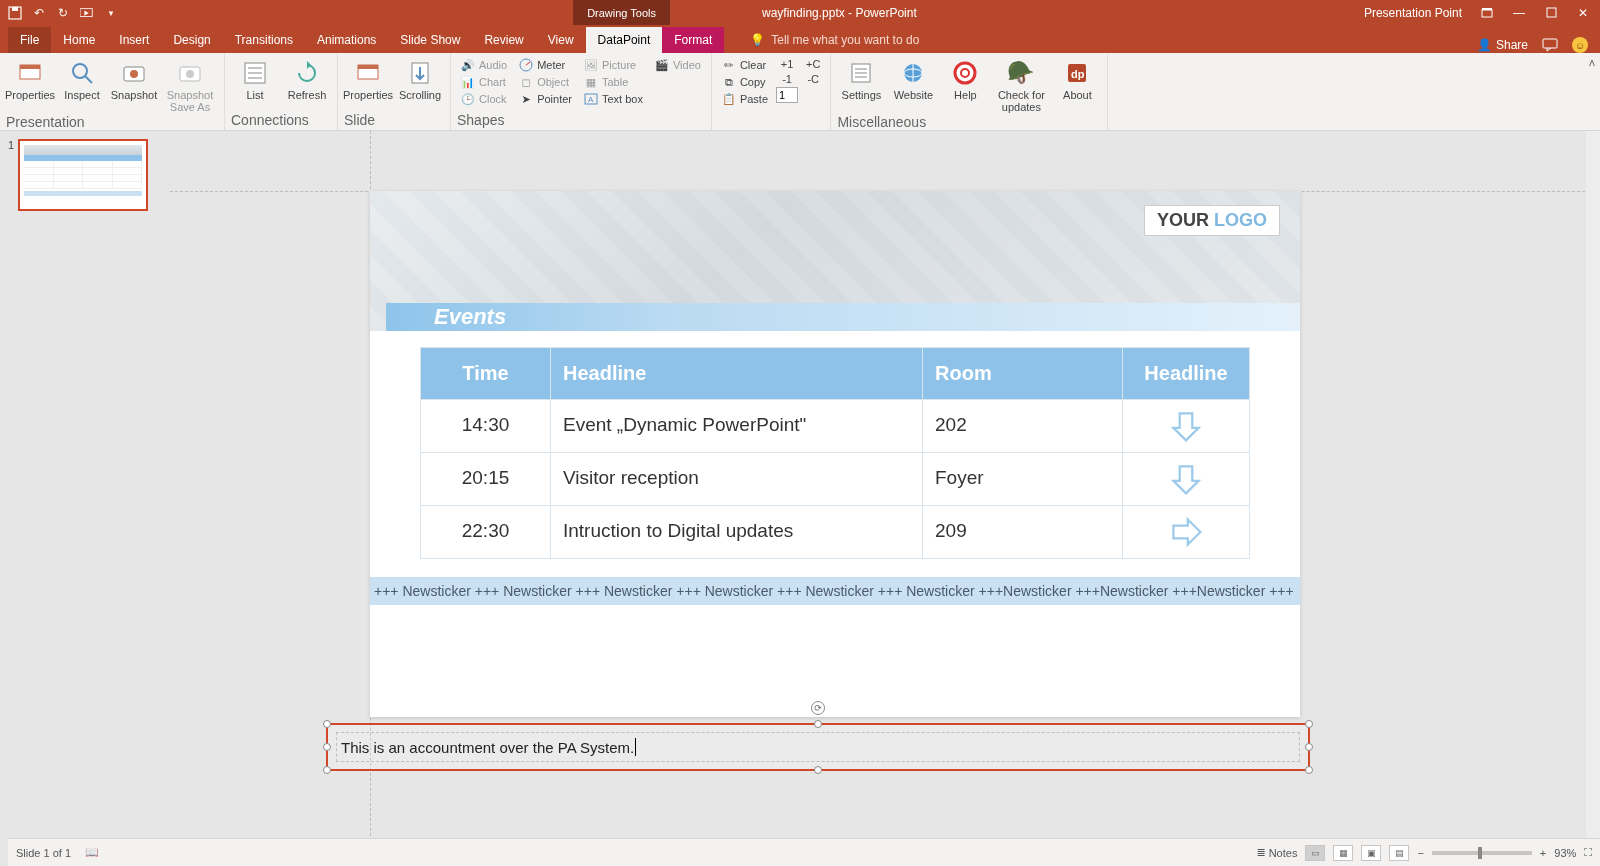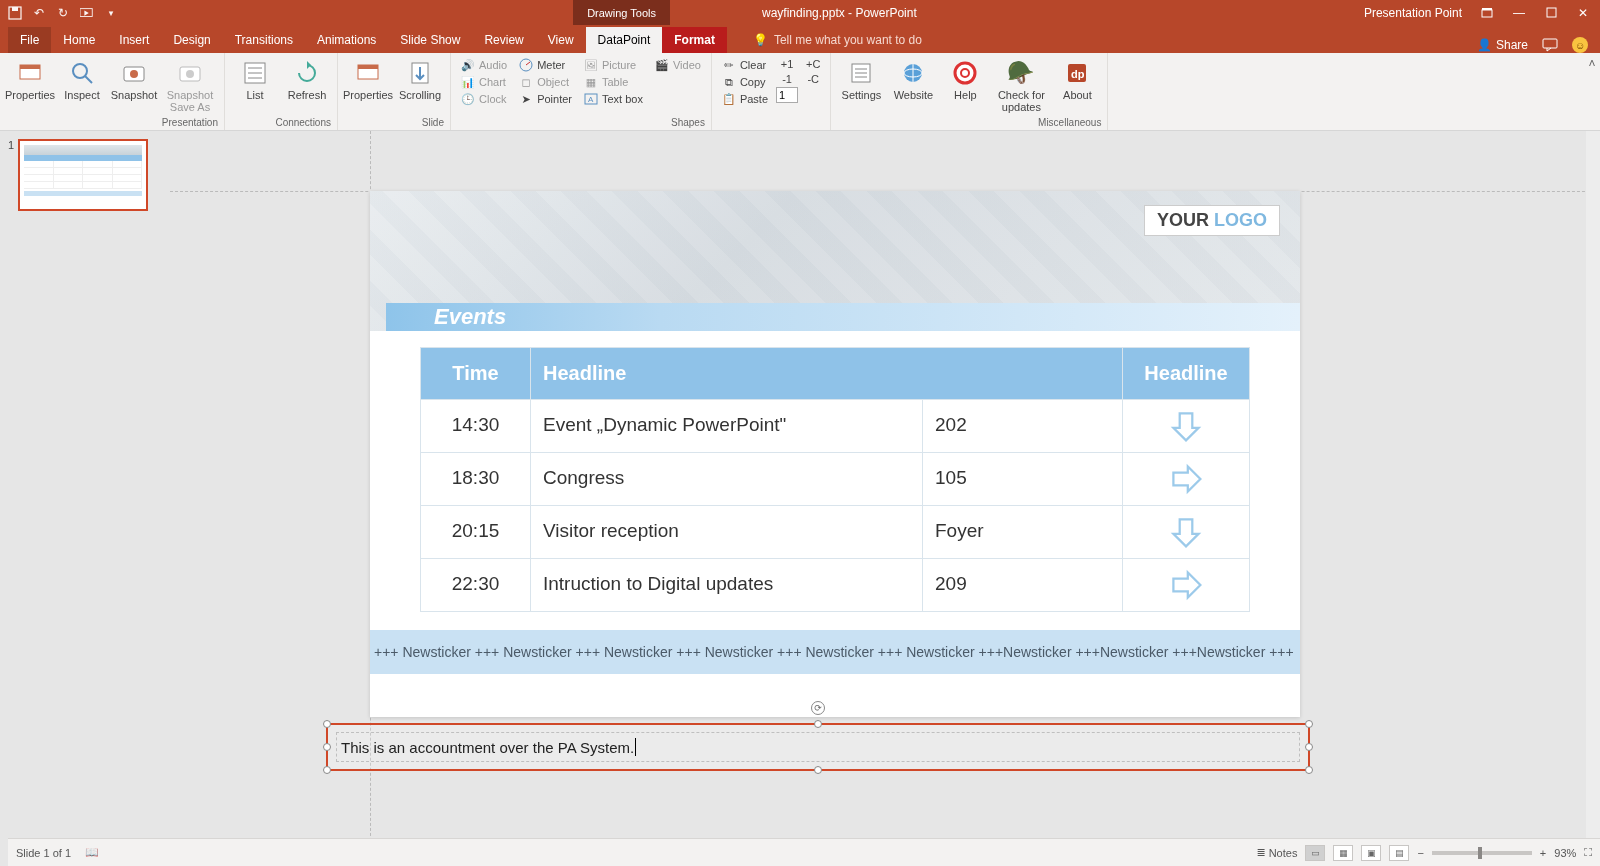--- a/index.html
+++ b/index.html
@@ -14,30 +14,30 @@
 .doc-title { color: #fff; font-size: 12px; }
 .titlebar-right { display: flex; align-items: center; gap: 18px; padding-right: 10px; }
 .titlebar-right .txt { font-size: 12px; }
 .winbtn { width: 14px; height: 14px; display: inline-flex; align-items: center; justify-content: center; }
 
 
 .ribbon-tabs { background: #b7472a; height: 28px; display: flex; align-items: flex-end; color: #fff; padding-left: 8px; }
 .ribbon-tabs .tab { padding: 6px 12px; font-size: 12px; cursor: pointer; }
 .ribbon-tabs .tab.file { background: #9a3b22; }
 .ribbon-tabs .tab.active { background: #f3f2f1; color: #000000; }
-.ribbon-tabs .tab.format { background: #b91c1c; font-weight: bold; }
+.ribbon-tabs .tab.format { background: #be185d; }
 .tellme { margin-left: 18px; display: flex; align-items: center; gap: 6px; color: #f5d8cf; font-size: 12px; padding: 6px 8px; }
 .ribbon-right { margin-left: auto; display: flex; align-items: center; gap: 14px; padding-right: 12px; color: #fff; }
 .smiley { width: 16px; height: 16px; background: #f9c440; border-radius: 50%; display: inline-flex; align-items: center; justify-content: center; font-size: 10px; color: #7a4a00; }
 
 
 .ribbon { background: #f3f2f1; height: 78px; border-bottom: 1px solid #d6d6d6; display: flex; }
 .group { border-right: 1px solid #e0dedb; padding: 2px 6px 1px; display: flex; flex-direction: column; justify-content: space-between; }
 .group-content { display: flex; align-items: flex-start; gap: 4px; padding-top: 2px; }
-.group-label { text-align: right; font-size: 10px; color: #666; padding: 1px 0; }
+.group-label { text-align: left; font-size: 14px; color: #666; padding: 1px 0; }
 .bigbtn { display: flex; flex-direction: column; align-items: center; justify-content: flex-start; width: 48px; font-size: 11px; color: #444; cursor: pointer; text-align: center; line-height: 1.1; }
 .bigbtn .bicon { width: 28px; height: 28px; margin: 2px 0; display: flex; align-items: center; justify-content: center; }
 .smallbtns { display: flex; flex-direction: column; gap: 1px; }
 .sbtn { display: flex; align-items: center; gap: 4px; font-size: 11px; color: #444; padding: 1px 4px; cursor: pointer; }
 .sbtn .sicon { width: 14px; height: 14px; display: inline-flex; align-items: center; justify-content: center; }
 .ribbon-collapse { width: 16px; display: flex; align-items: flex-start; justify-content: center; padding-top: 4px; color: #666; }
 
 
 .editor { position: absolute; top: 131px; left: 0; right: 0; bottom: 20px; background: #e6e6e6; display: flex; }
 .thumb-rail { width: 170px; background: #e6e6e6; padding: 8px; }
@@ -61,27 +61,27 @@
   repeating-linear-gradient(45deg, rgba(255,255,255,.18) 0 18px, rgba(180,190,200,.18) 18px 36px);
   opacity:.4; }
 .logo-box { position: absolute; right: 20px; top: 14px; border: 1px solid #ccc; background: #fff; padding: 4px 12px; font-weight: 700; font-size: 18px; text-align: right; }
 .logo-box .y { color: #444; }
 .logo-box .l { color: #7fb8e0; }
 .events-bar { position: absolute; bottom: 0; left: 16px; right: 0; height: 28px; background: linear-gradient(90deg,#8ec4ea,#b9daf2 30%,#e4f1fb); color: #fff; font-weight: 700; font-size: 22px; font-style: italic; padding-left: 48px; display: flex; align-items: center; }
 
 .tbl { margin: 16px 50px 0; border: 1px solid #d9e4ec; }
 .tbl-head { display: flex; background: #8fc2e8; color: #fff; font-weight: 700; font-size: 20px; }
 .tbl-row { display: flex; border-top: 1px solid #d9e4ec; color: #333; font-size: 19px; }
-.c-time { width: 110px; padding: 14px 12px; text-align: center; border-right: 1px solid #d9e4ec; }
+.c-time { width: 130px; padding: 14px 12px; text-align: center; border-right: 1px solid #d9e4ec; }
 .c-headline { flex: 1; padding: 14px 12px; border-right: 1px solid #d9e4ec; }
 .c-room { width: 200px; padding: 14px 12px; border-right: 1px solid #d9e4ec; }
 .c-arrow { width: 126px; padding: 8px 12px; display: flex; align-items: center; justify-content: center; }
 .c-arrow svg { width: 36px; height: 36px; }
 
-.ticker { margin: 18px 0 0; height: 44px; background: #c9e1f3; color: #4b5a68; font-size: 14px; display: flex; align-items: center; padding: 0 4px; white-space: nowrap; overflow: hidden; }
+.ticker { margin: 18px 0 0; height: 28px; background: #c9e1f3; color: #4b5a68; font-size: 14px; display: flex; align-items: center; padding: 0 4px; white-space: nowrap; overflow: hidden; }
 
 
 .sel-textbox { position: absolute; left: 156px; top: 592px; width: 984px; height: 48px; border: 2px solid #d04828; border-radius: 2px; background: rgba(255,255,255,.2); }
 .sel-textbox-inner { position: absolute; inset: 7px 8px; border: 1px dashed #bfbfbf; background: transparent; display: flex; align-items: center; padding: 0 4px; font-size: 15px; color: #222; }
 .handle { position: absolute; width: 8px; height: 8px; background: #fff; border: 1px solid #888; border-radius: 50%; }
 .h-tl{ left:-5px; top:-5px;} .h-tr{ right:-5px; top:-5px;} .h-bl{ left:-5px; bottom:-5px;} .h-br{ right:-5px; bottom:-5px;}
 .h-t{ left:50%; top:-5px; margin-left:-4px;} .h-b{ left:50%; bottom:-5px; margin-left:-4px;}
 .h-l{ left:-5px; top:50%; margin-top:-4px;} .h-r{ right:-5px; top:50%; margin-top:-4px;}
 .rot { position:absolute; left:50%; top:-24px; margin-left:-7px; width:14px; height:14px; border:1px solid #888; border-radius:50%; background:#fff; display:flex; align-items:center; justify-content:center; font-size:9px; color:#666;}
 
@@ -468,40 +468,31 @@
         <div class="logo-box">
           <span class="y">YOUR </span><span class="l">LOGO</span>
         </div>
         <div class="events-bar">Events</div>
       </div>
 
       <div class="tbl">
         <div class="tbl-head">
           <div class="c-time">Time</div>
           <div class="c-headline">Headline</div>
+          <div class="c-room">Room</div>
           <div class="c-arrow">Headline</div>
         </div>
         <div id="tbody">
             <div class="tbl-row">
               <div class="c-time">14:30</div>
               <div class="c-headline">Event „Dynamic PowerPoint"</div>
               <div class="c-room">202</div>
               <div class="c-arrow">
                 <svg viewBox="0 0 40 40">
                   <path d="M13 6 L27 6 L27 22 L34 22 L20 36 L6 22 L13 22 Z" fill="none" stroke="#9ccaea" stroke-width="2.5"></path>
-                </svg>
-              </div>
-            </div>
-            <div class="tbl-row">
-              <div class="c-time">18:30</div>
-              <div class="c-headline">Congress</div>
-              <div class="c-room">105</div>
-              <div class="c-arrow">
-                <svg viewBox="0 0 40 40">
-                  <path d="M6 13 L22 13 L22 6 L36 20 L22 34 L22 27 L6 27 Z" fill="none" stroke="#9ccaea" stroke-width="2.5"></path>
                 </svg>
               </div>
             </div>
             <div class="tbl-row">
               <div class="c-time">20:15</div>
               <div class="c-headline">Visitor reception</div>
               <div class="c-room">Foyer</div>
               <div class="c-arrow">
                 <svg viewBox="0 0 40 40">
                   <path d="M13 6 L27 6 L27 22 L34 22 L20 36 L6 22 L13 22 Z" fill="none" stroke="#9ccaea" stroke-width="2.5"></path>

